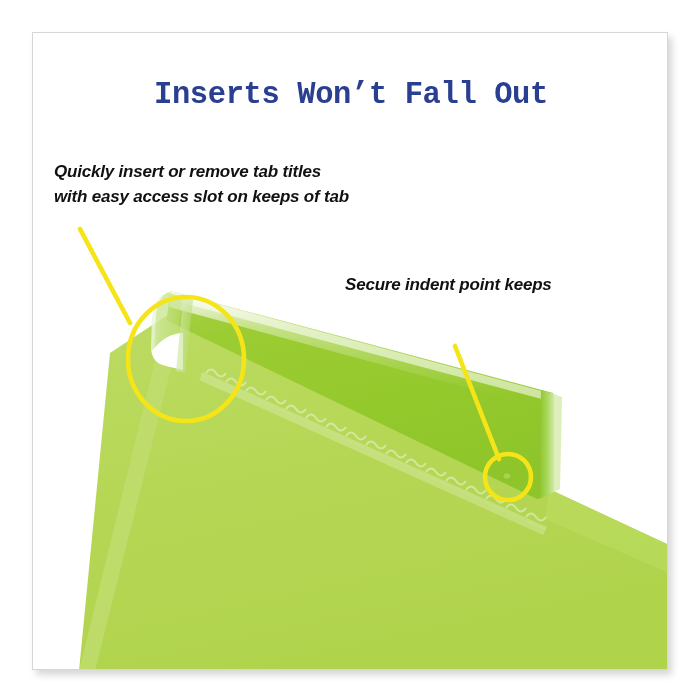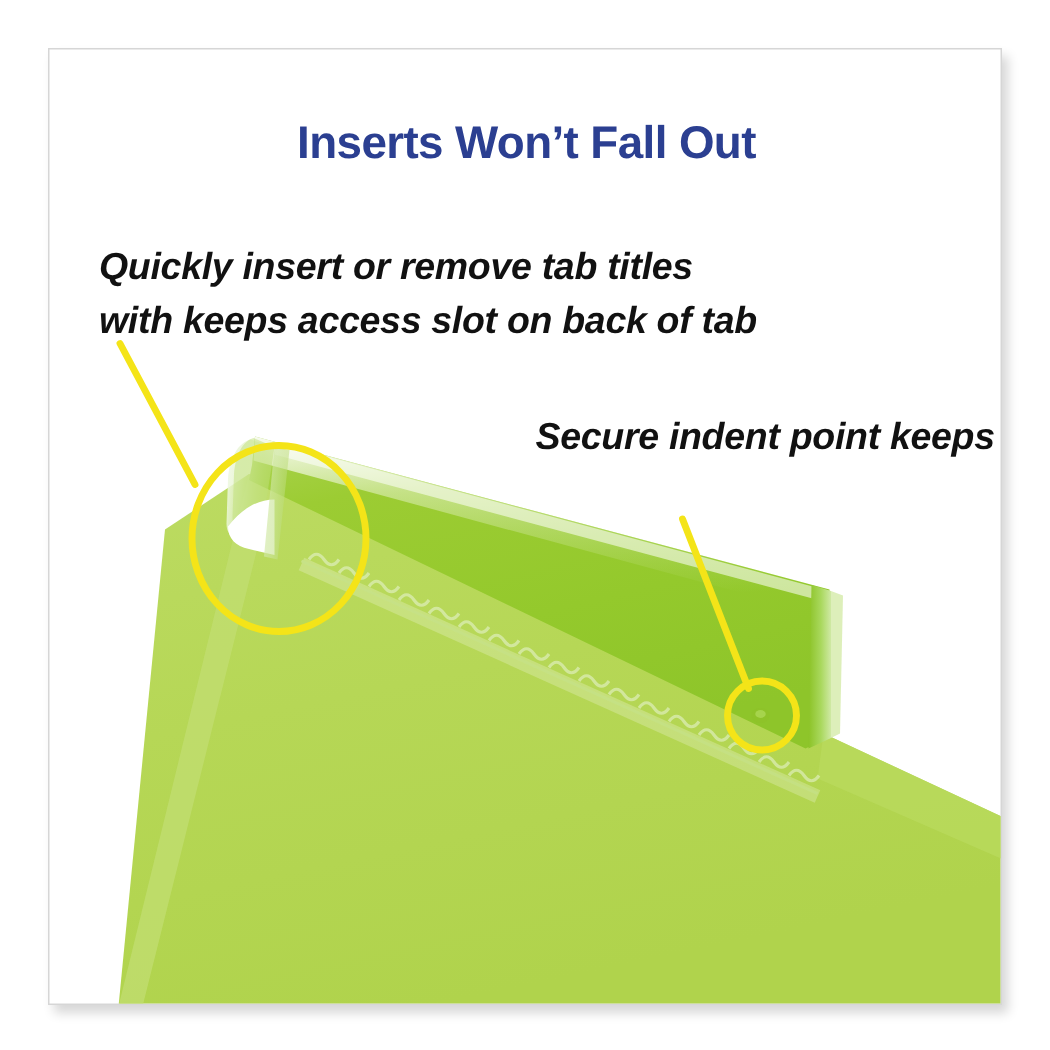--- a/index.html
+++ b/index.html
@@ -39,32 +39,32 @@
     left: 0;
     top: 46px;
     width: 636px;
     text-align: center;
     font-size: 30.5px;
     font-weight: bold;
     letter-spacing: -0.4px;
     color: #2b3f91;
     line-height: 1.05;
     white-space: nowrap;
+    font-family: Liberation Mono, monospace;
   }
   
   .caption {
     position: absolute;
     font-style: italic;
     font-weight: bold;
     color: #111111;
-    font-size: 25px;
+    font-size: 17px;
     line-height: 1.45;
     letter-spacing: -0.2px;
     white-space: nowrap;
-    margin-left: 12px;
   }
   #caption-left {
     left: 21px;
     top: 127px;
     text-align: left;
   }
   #caption-right {
     left: 312px;
     top: 240px;
     text-align: left;
@@ -202,21 +202,21 @@
           <path d="M 422,313 L 466,426"></path>
           <circle cx="475" cy="444" r="23"></circle>
         </g>
       </svg>
     </div>
 
     <div id="title">Inserts Won’t Fall Out</div>
 
     <div class="caption" id="caption-left">
       <span class="ln">Quickly insert or remove tab titles</span>
-      <span class="ln">with keeps access slot on back of tab</span>
+      <span class="ln">with easy access slot on keeps of tab</span>
     </div>
 
     <div class="caption" id="caption-right">
       <span class="ln">Secure indent point keeps</span>
     </div>
 
   </div>
 </div>
 
 </body></html>

